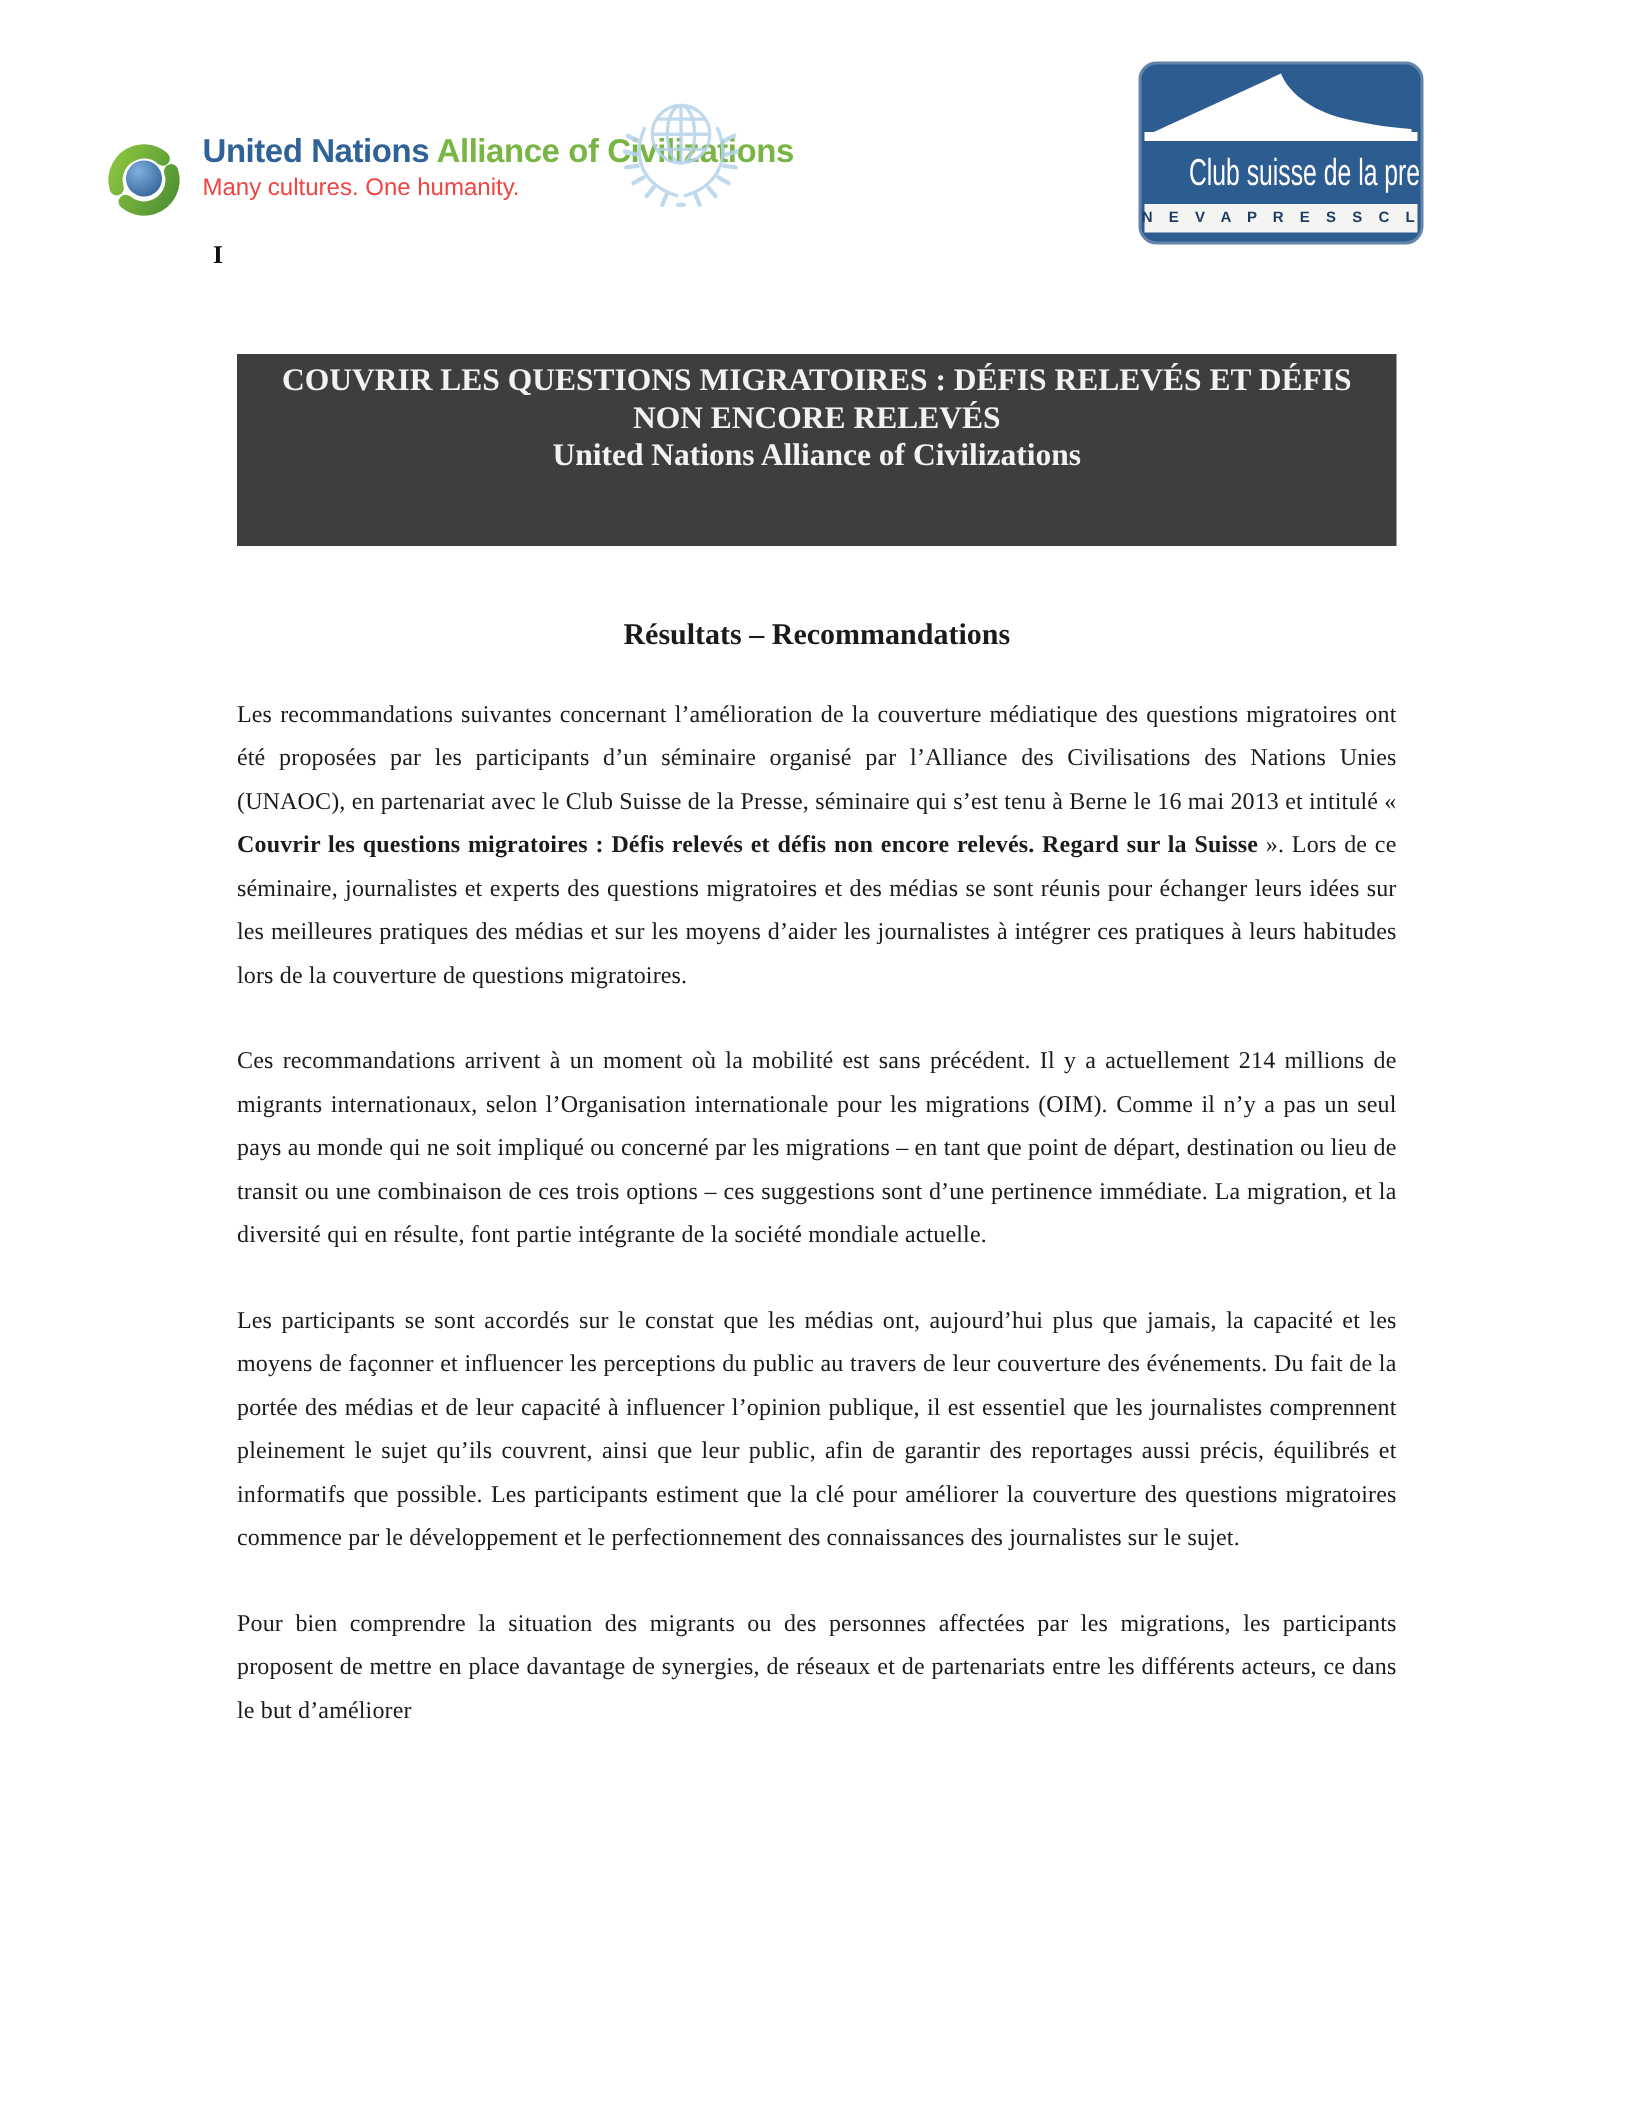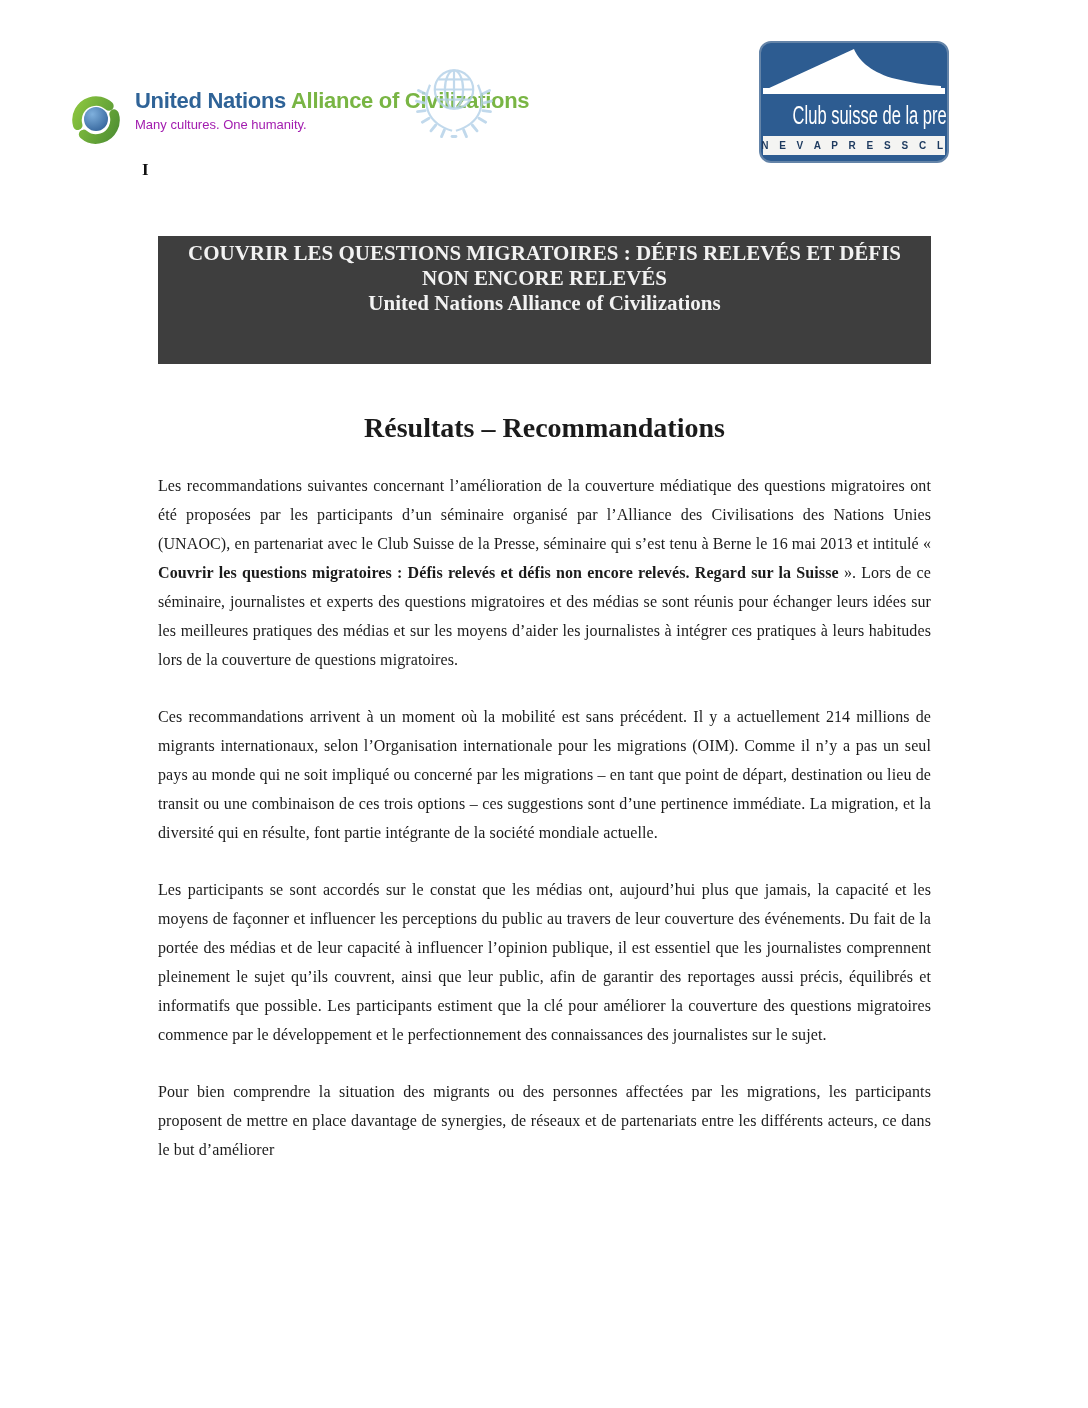--- a/index.html
+++ b/index.html
@@ -12,21 +12,21 @@
     overflow:hidden;
   }
 
   
   .unaoc { position:absolute; left:66px; top:88px; display:flex; align-items:flex-start; }
   .unaoc-icon { width:60px; height:52px; margin-top:6px; }
   .unaoc-text { margin-left:9px; font-family:"Liberation Sans", sans-serif; }
   .unaoc-name { font-size:22px; font-weight:700; letter-spacing:-0.3px; white-space:nowrap; }
   .nm-blue  { color:#2f6397; }
   .nm-green { color:#79b544; }
-  .unaoc-tagline { font-size:13px; color:#a21caf; margin-top:3px; }
+  .unaoc-tagline { font-size:16px; color:#ef4444; margin-top:3px; }
 
   .un-emblem { position:absolute; left:406px; top:52px; width:96px; height:100px; opacity:.85; }
 
   .stray-mark {
     position:absolute; left:142px; top:160px;
     font-family:"Liberation Serif", serif; font-weight:700; font-size:17px; color:#111;
   }
 
   .press {
     position:absolute; left:759px; top:41px; width:190px; height:122px;
@@ -53,21 +53,21 @@
   .banner {
     position:absolute; left:158px; top:236px; width:773px; height:128px;
     background:#3e3e3e; color:#f2f2f2;
     text-align:center; box-sizing:border-box; padding:5px 8px 0 8px;
   }
   .banner-line { font-size:21px; line-height:25px; font-weight:700; }
 
   
   .content { position:absolute; left:158px; top:412px; width:773px; }
   .section-heading {
-    font-size:28px; font-weight:700; text-align:center; margin:0 0 27px 0;
+    font-size:20px; font-weight:700; text-align:center; margin:0 0 27px 0;
   }
   .para {
     font-size:16px; line-height:29px; text-align:justify; margin:0 0 28px 0;
     letter-spacing:0.1px;
   }
   .para .b { font-weight:700; }
 </style>
 </head>
 <body>
 

